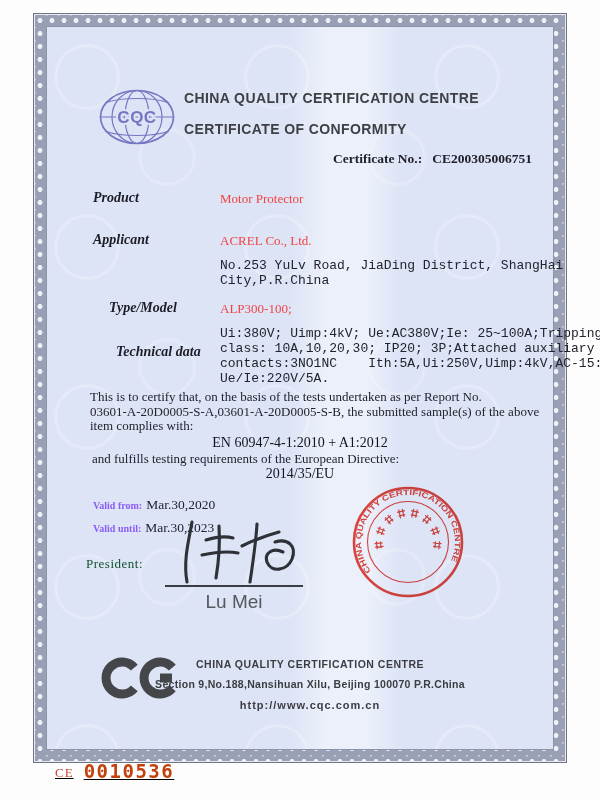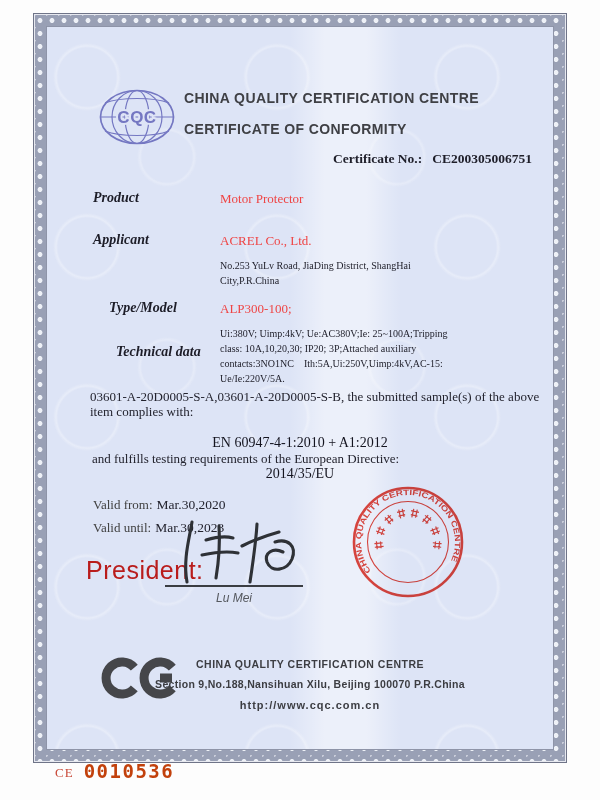--- a/index.html
+++ b/index.html
@@ -32,31 +32,31 @@
   }
 
   .abs { position:absolute; }
 
   .title-line { font-family:"Liberation Sans", sans-serif; font-weight:bold; font-size:14px; letter-spacing:0.4px; color:#3f4045; }
   .certno { font-size:13.5px; font-weight:bold; color:#1f1f2a; }
   .certno .num { margin-left:10px; }
 
   .field-label { font-size:14px; font-weight:bold; font-style:italic; color:#1d1d28; }
   .field-value { font-size:13px; color:#ef4444; }
-  .pre-line { white-space:pre; font-size:10px; color:#23232e; line-height:15px; }
+  .pre-line { white-space:pre; font-size:13px; color:#23232e; line-height:15px;font-family:Liberation Mono, monospace; }
 
   .stmt-line { white-space:pre; font-size:13px; color:#23232e; }
   .std-line { font-size:14px; font-weight:normal; color:#14141f; text-align:center; width:420px; }
 
-  .valid-label { font-weight:normal; font-size:13px; color:#404040; }
+  .valid-label { font-weight:bold; font-size:10px; color:#8b5cf6; }
   .valid-value { font-size:13.5px; color:#23232e; }
 
-  .president { font-family:Liberation Sans, sans-serif; font-size:25px; color:#b91c1c; letter-spacing:0.5px; }
+  .president { font-family:Liberation Serif, serif; font-size:13px; color:#14532d; letter-spacing:0.5px; }
   .sig-line { background:#3a3d42; height:2px; }
-  .signer { font-family:"Liberation Sans", sans-serif; font-size:12px; color:#55585e; text-align:center;font-style:italic; }
+  .signer { font-family:"Liberation Sans", sans-serif; font-size:19px; color:#55585e; text-align:center; }
 
   .footer-line { font-family:"Liberation Sans", sans-serif; font-weight:bold; color:#3c3d42; text-align:center; width:340px; }
   .f1 { font-size:10.5px; letter-spacing:0.5px; }
   .f2 { font-size:10.5px; letter-spacing:0.3px; }
   .f3 { font-size:11px; letter-spacing:1px; }
 
   .serial { display:flex; align-items:flex-end; gap:10px; }
   .serial .pre { font-size:13px; color:#c84736; letter-spacing:1px; }
   .serial .num { font-family:"DejaVu Sans Mono", monospace; font-size:19px; font-weight:bold; color:#c2410c; letter-spacing:1.5px; line-height:19px; }
 </style>
@@ -102,20 +102,21 @@
 
   <div class="abs field-label" style="left:93px; top:344px;margin-left:23px;">Technical data</div>
   <div class="abs" style="left:220px; top:326px;">
     <div class="pre-line">Ui:380V; Uimp:4kV; Ue:AC380V;Ie: 25~100A;Tripping</div>
     <div class="pre-line">class: 10A,10,20,30; IP20; 3P;Attached auxiliary</div>
     <div class="pre-line">contacts:3NO1NC    Ith:5A,Ui:250V,Uimp:4kV,AC-15:</div>
     <div class="pre-line">Ue/Ie:220V/5A.</div>
   </div>
 
   <div class="abs" style="left:90px; top:390px; line-height:14.5px;">
+    <div class="stmt-line">This is to certify that, on the basis of the tests undertaken as per Report No.</div>
     <div class="stmt-line">03601-A-20D0005-S-A,03601-A-20D0005-S-B, the submitted sample(s) of the above</div>
     <div class="stmt-line">item complies with:</div>
   </div>
   <div class="abs std-line" style="left:90px; top:435px;">EN 60947-4-1:2010 + A1:2012</div>
   <div class="abs stmt-line" style="left:92px; top:451px;">and fulfills testing requirements of the European Directive:</div>
   <div class="abs std-line" style="left:90px; top:466px;">2014/35/EU</div>
 
   <div class="abs" style="left:93px; top:495px;">
     <span class="valid-label">Valid from:</span>
     <span class="valid-value">Mar.30,2020</span>
@@ -181,18 +182,18 @@
     <g fill="none" stroke="#45464a" stroke-width="9">
       <path d="M34.3,13.7 A16,16 0 1 0 34.3,34.3"></path>
       <path d="M72.3,13.7 A16,16 0 1 0 72.3,34.3"></path>
       <path d="M60,24 H72"></path>
     </g>
   </svg>
   <div class="abs footer-line f1" style="left:140px; top:658px;">CHINA QUALITY CERTIFICATION CENTRE</div>
   <div class="abs footer-line f2" style="left:140px; top:678px;">Section 9,No.188,Nansihuan Xilu, Beijing 100070 P.R.China</div>
   <div class="abs footer-line f3" style="left:140px; top:699px;">http://www.cqc.com.cn</div>
 
-  <div class="abs serial" style="left:55px; top:762px;">
+  <div class="abs serial" style="left:55px; top:762px;text-decoration:underline;">
     <span class="pre">CE</span>
     <span class="num">0010536</span>
   </div>
 
 </div>
 
 </body></html>

